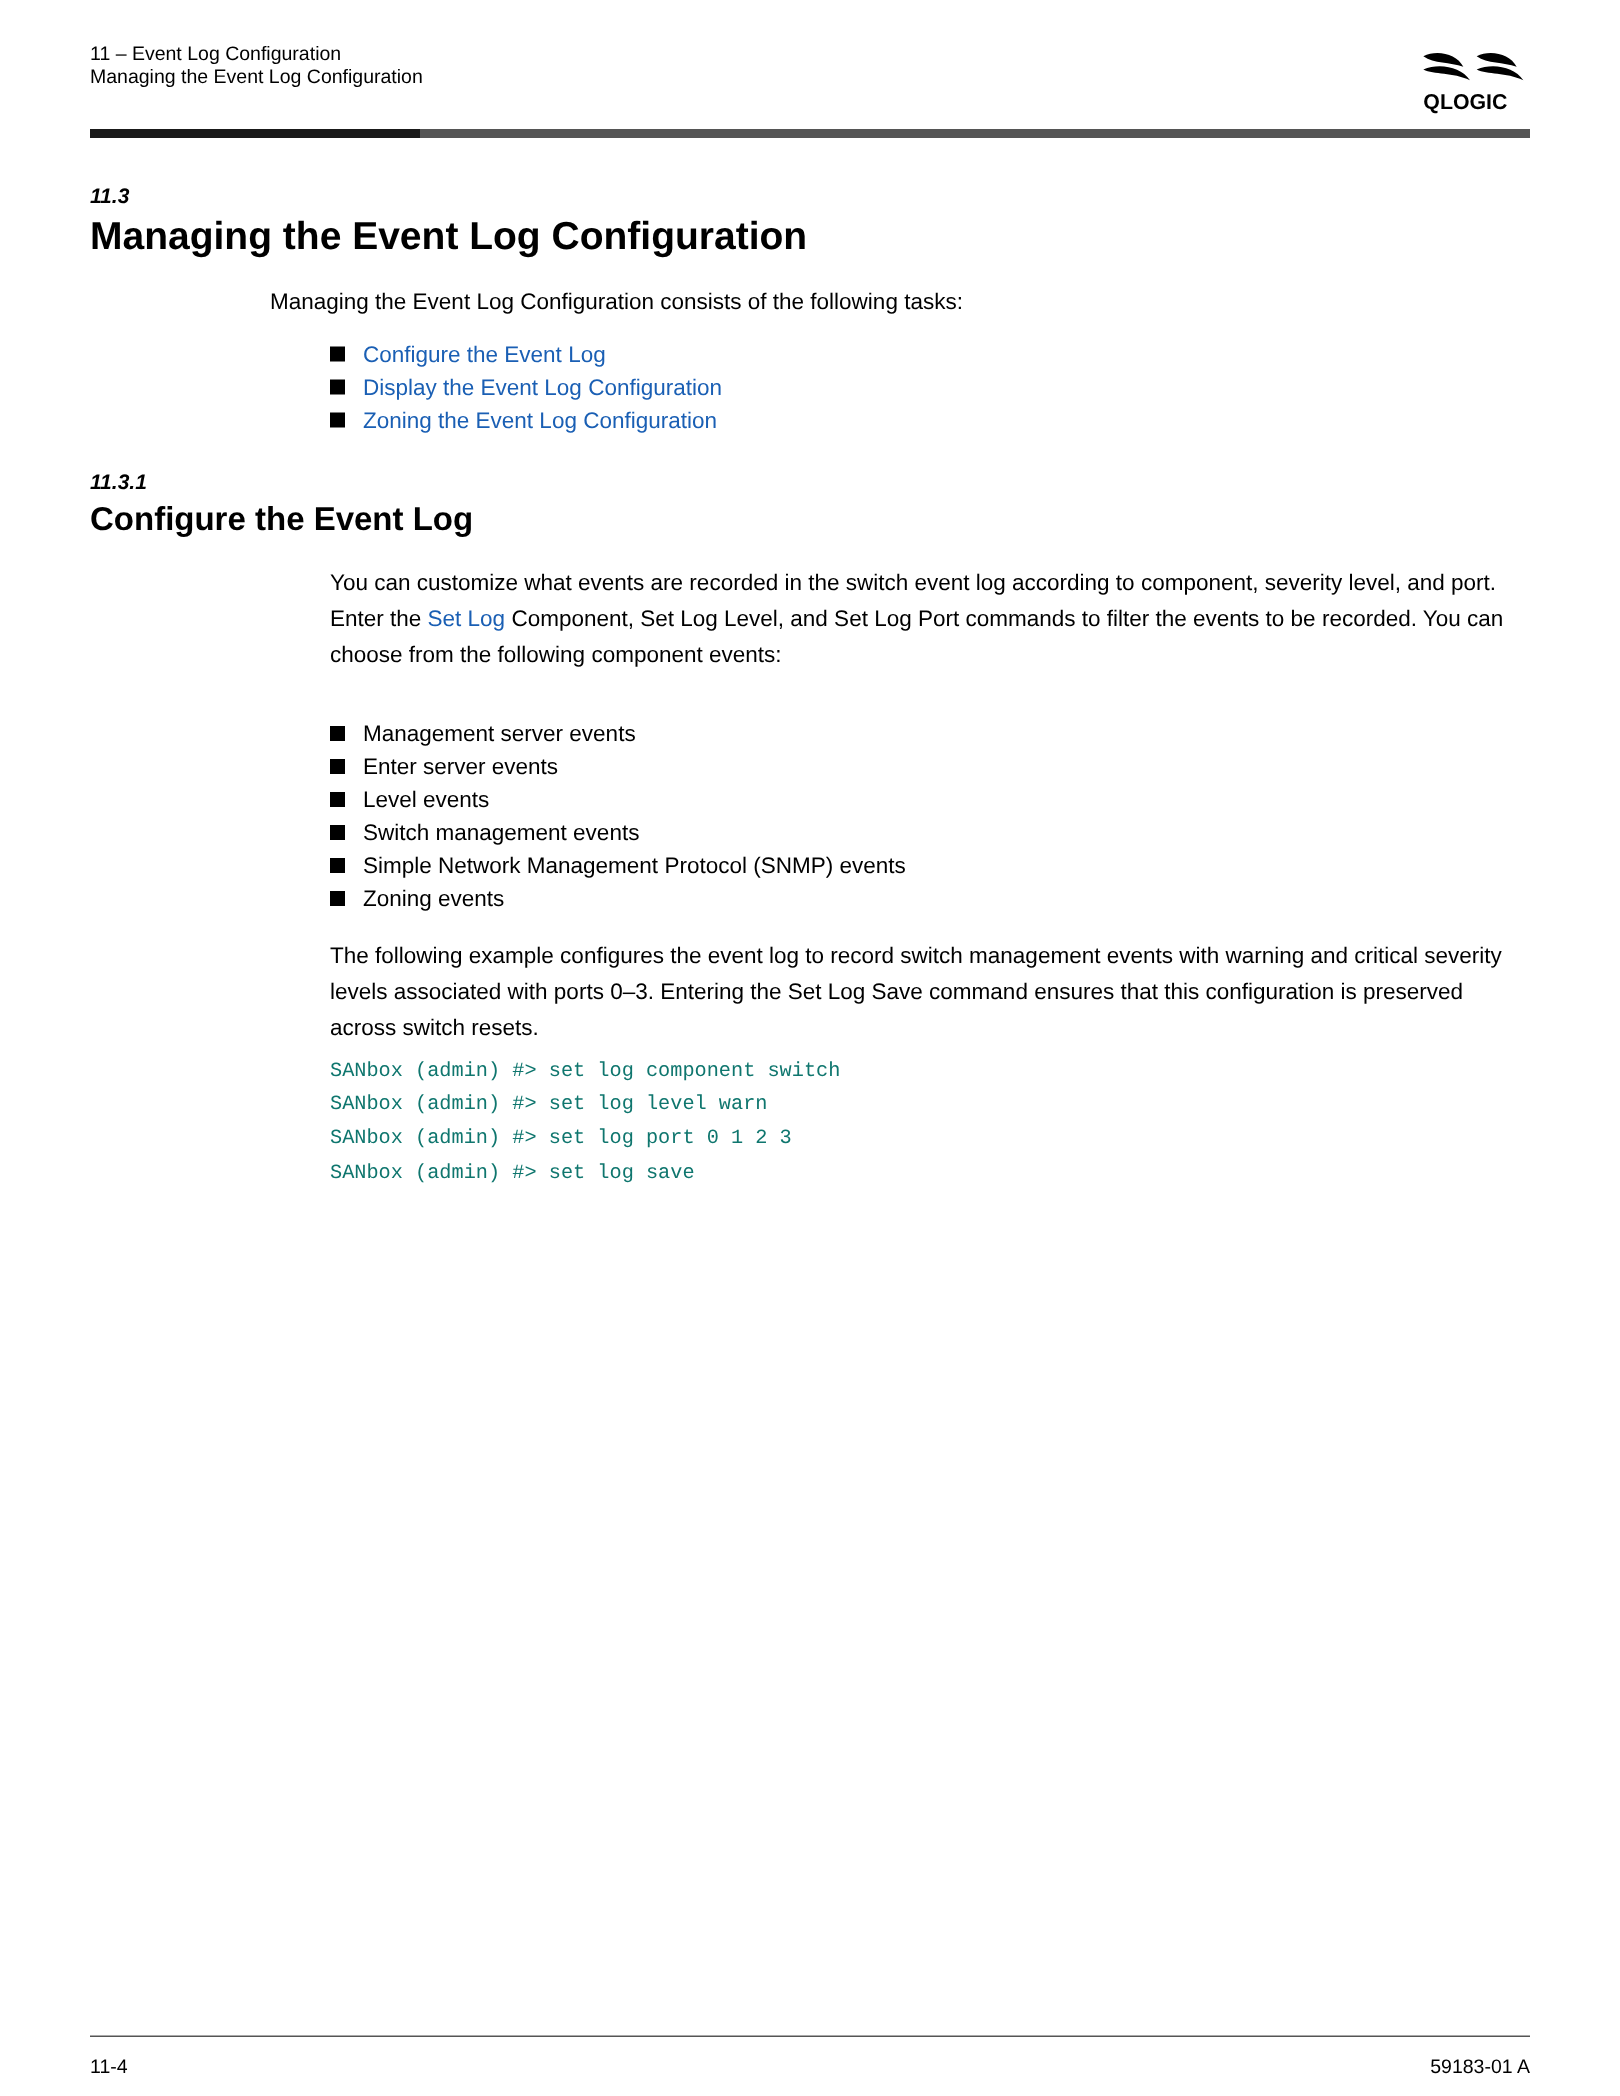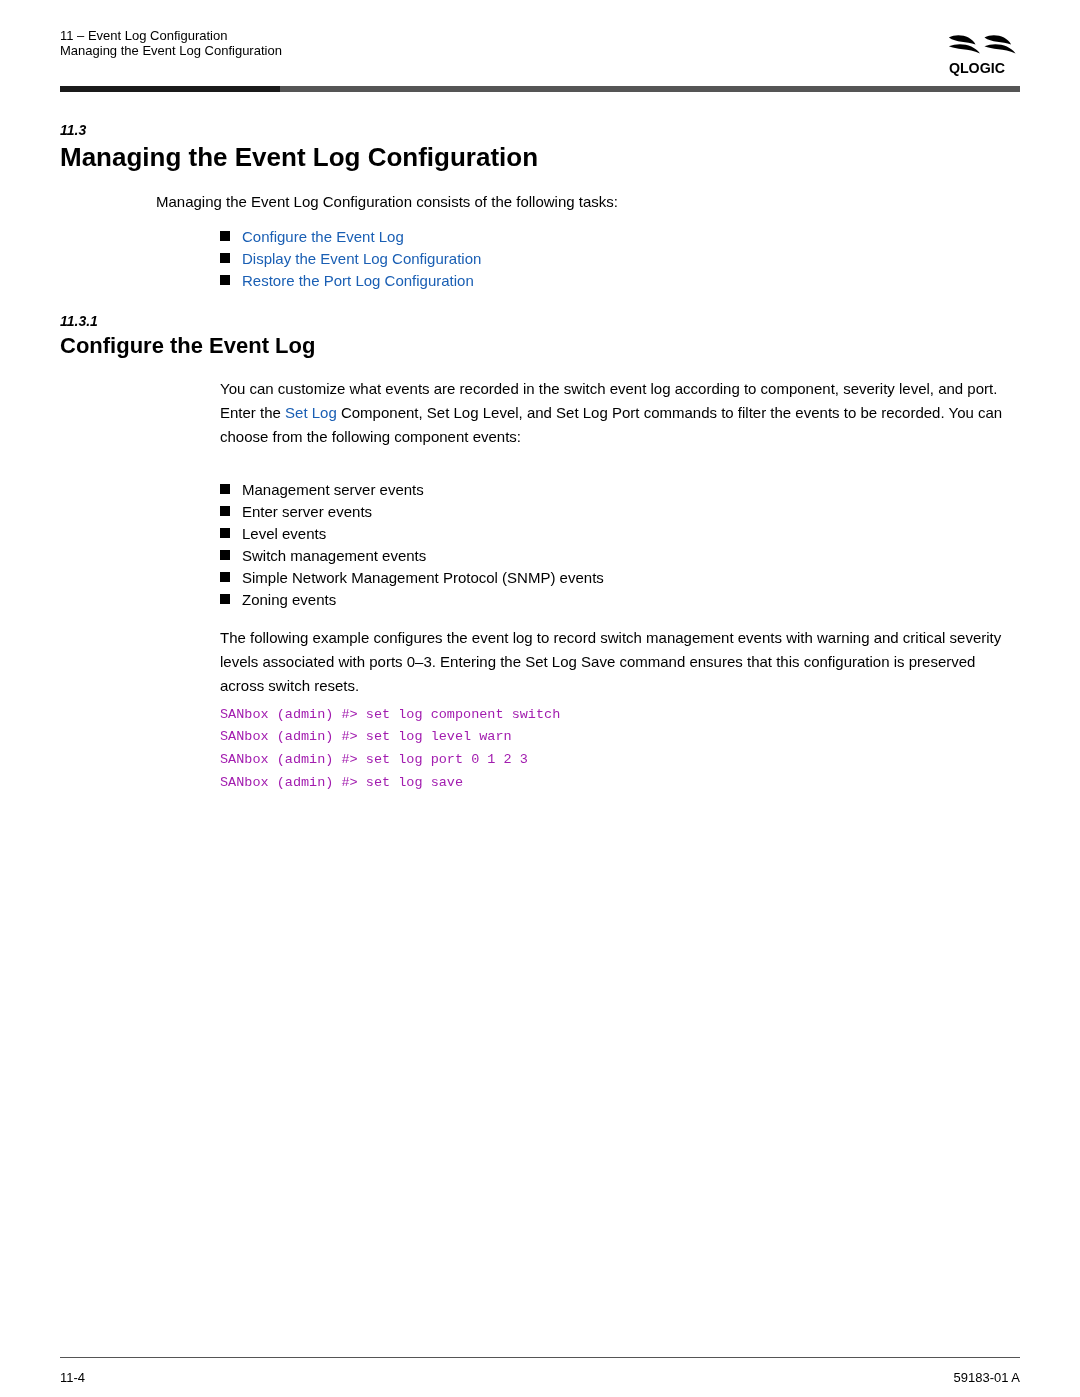--- a/index.html
+++ b/index.html
@@ -95,21 +95,21 @@
     }
 
     .section-title {
       font-size: 26px;
       font-weight: bold;
       margin-bottom: 18px;
       border-bottom: none;
     }
 
     .section-intro {
-      margin-left: 96px;
+      margin-left: 120px;
       margin-bottom: 14px;
       font-size: 15px;
       line-height: 1.5;
     }
 
     
     .bullet-list {
       margin-left: 160px;
       list-style: none;
       margin-bottom: 24px;
@@ -183,21 +183,21 @@
       line-height: 1.6;
       margin-bottom: 6px;
     }
 
     
     .code-block {
       margin-left: 160px;
       font-family: 'Courier New', Courier, monospace;
       font-size: 13.5px;
       line-height: 1.7;
-      color: #a21caf;
+      color: #0f766e;
       margin-bottom: 20px;
     }
 
     
     .footer {
       border-top: 1px solid #555;
       margin: 0 60px;
       padding: 12px 0;
       display: flex;
       justify-content: space-between;
@@ -252,21 +252,21 @@
       <li>
         <span class="bullet-square"></span>
         <a class="link-blue" href="#">Configure the Event Log</a>
       </li>
       <li>
         <span class="bullet-square"></span>
         <a class="link-blue" href="#">Display the Event Log Configuration</a>
       </li>
       <li>
         <span class="bullet-square"></span>
-        <a class="link-blue" href="#">Restore the Port Log Configuration</a>
+        <a class="link-blue" href="#">Zoning the Event Log Configuration</a>
       </li>
     </ul>
 
     <div class="subsection-number">11.3.1</div>
     <div class="subsection-title">Configure the Event Log</div>
 
     <p class="subsection-body">
       <span>You can customize what events are recorded in the switch event log according to component, severity level, and port. Enter the </span><a class="inline-link" href="#">Set Log</a><span> Component, Set Log Level, and Set Log Port commands to filter the events to be recorded. You can choose from the following component events:</span>
     </p>
 

